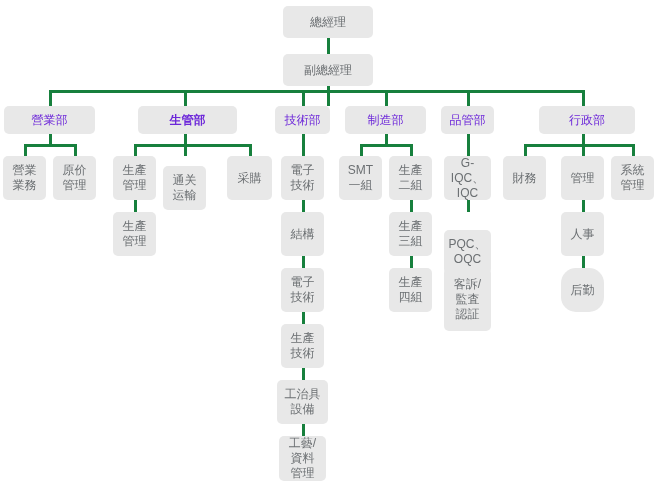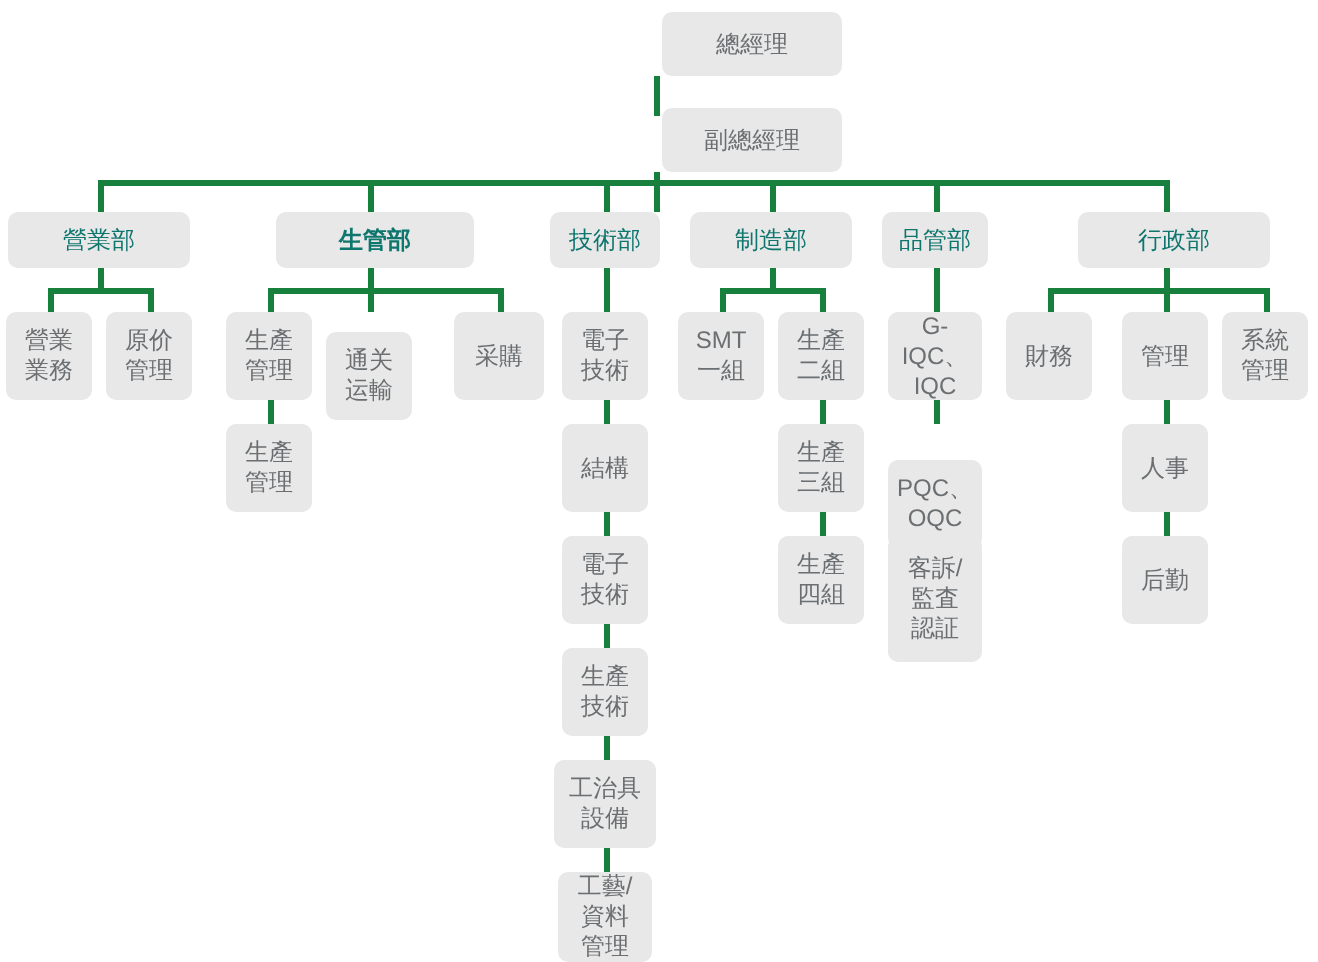--- a/index.html
+++ b/index.html
@@ -29,25 +29,24 @@
     line-height: 15px;
     display: flex;
     align-items: center;
     justify-content: center;
     text-align: center;
     padding: 2px 3px;
     z-index: 2;
     white-space: pre-line;
   }
   .node.dept {
-    color: #0f766e;
+    color: #6d28d9;
   }
   .node.top {
     color: #6b6f72;
-    margin-left: 48px;
   }
   .conn {
     position: absolute;
     background: #17803d;
     z-index: 1;
   }
   .conn.v { width: 3px; }
   .conn.h { height: 3px; }
 </style>
 </head>
@@ -156,15 +155,15 @@
 OQC</div>
   <div class="node" style="left:444px; top:268px; width:47px; height:63px;">客訴/
 監査
 認証</div>
 
   <div class="node" style="left:503px; top:156px; width:43px; height:44px;">財務</div>
   <div class="node" style="left:561px; top:156px; width:43px; height:44px;">管理</div>
   <div class="node" style="left:611px; top:156px; width:43px; height:44px;">系統
 管理</div>
   <div class="node" style="left:561px; top:212px; width:43px; height:44px;">人事</div>
-  <div class="node" style="left:561px; top:268px; width:43px; height:44px;">后勤</div>
+  <div class="node" style="left:561px; top:268px; width:43px; height:44px;border-radius:15px;">后勤</div>
 
 </div>
 
 </body></html>

